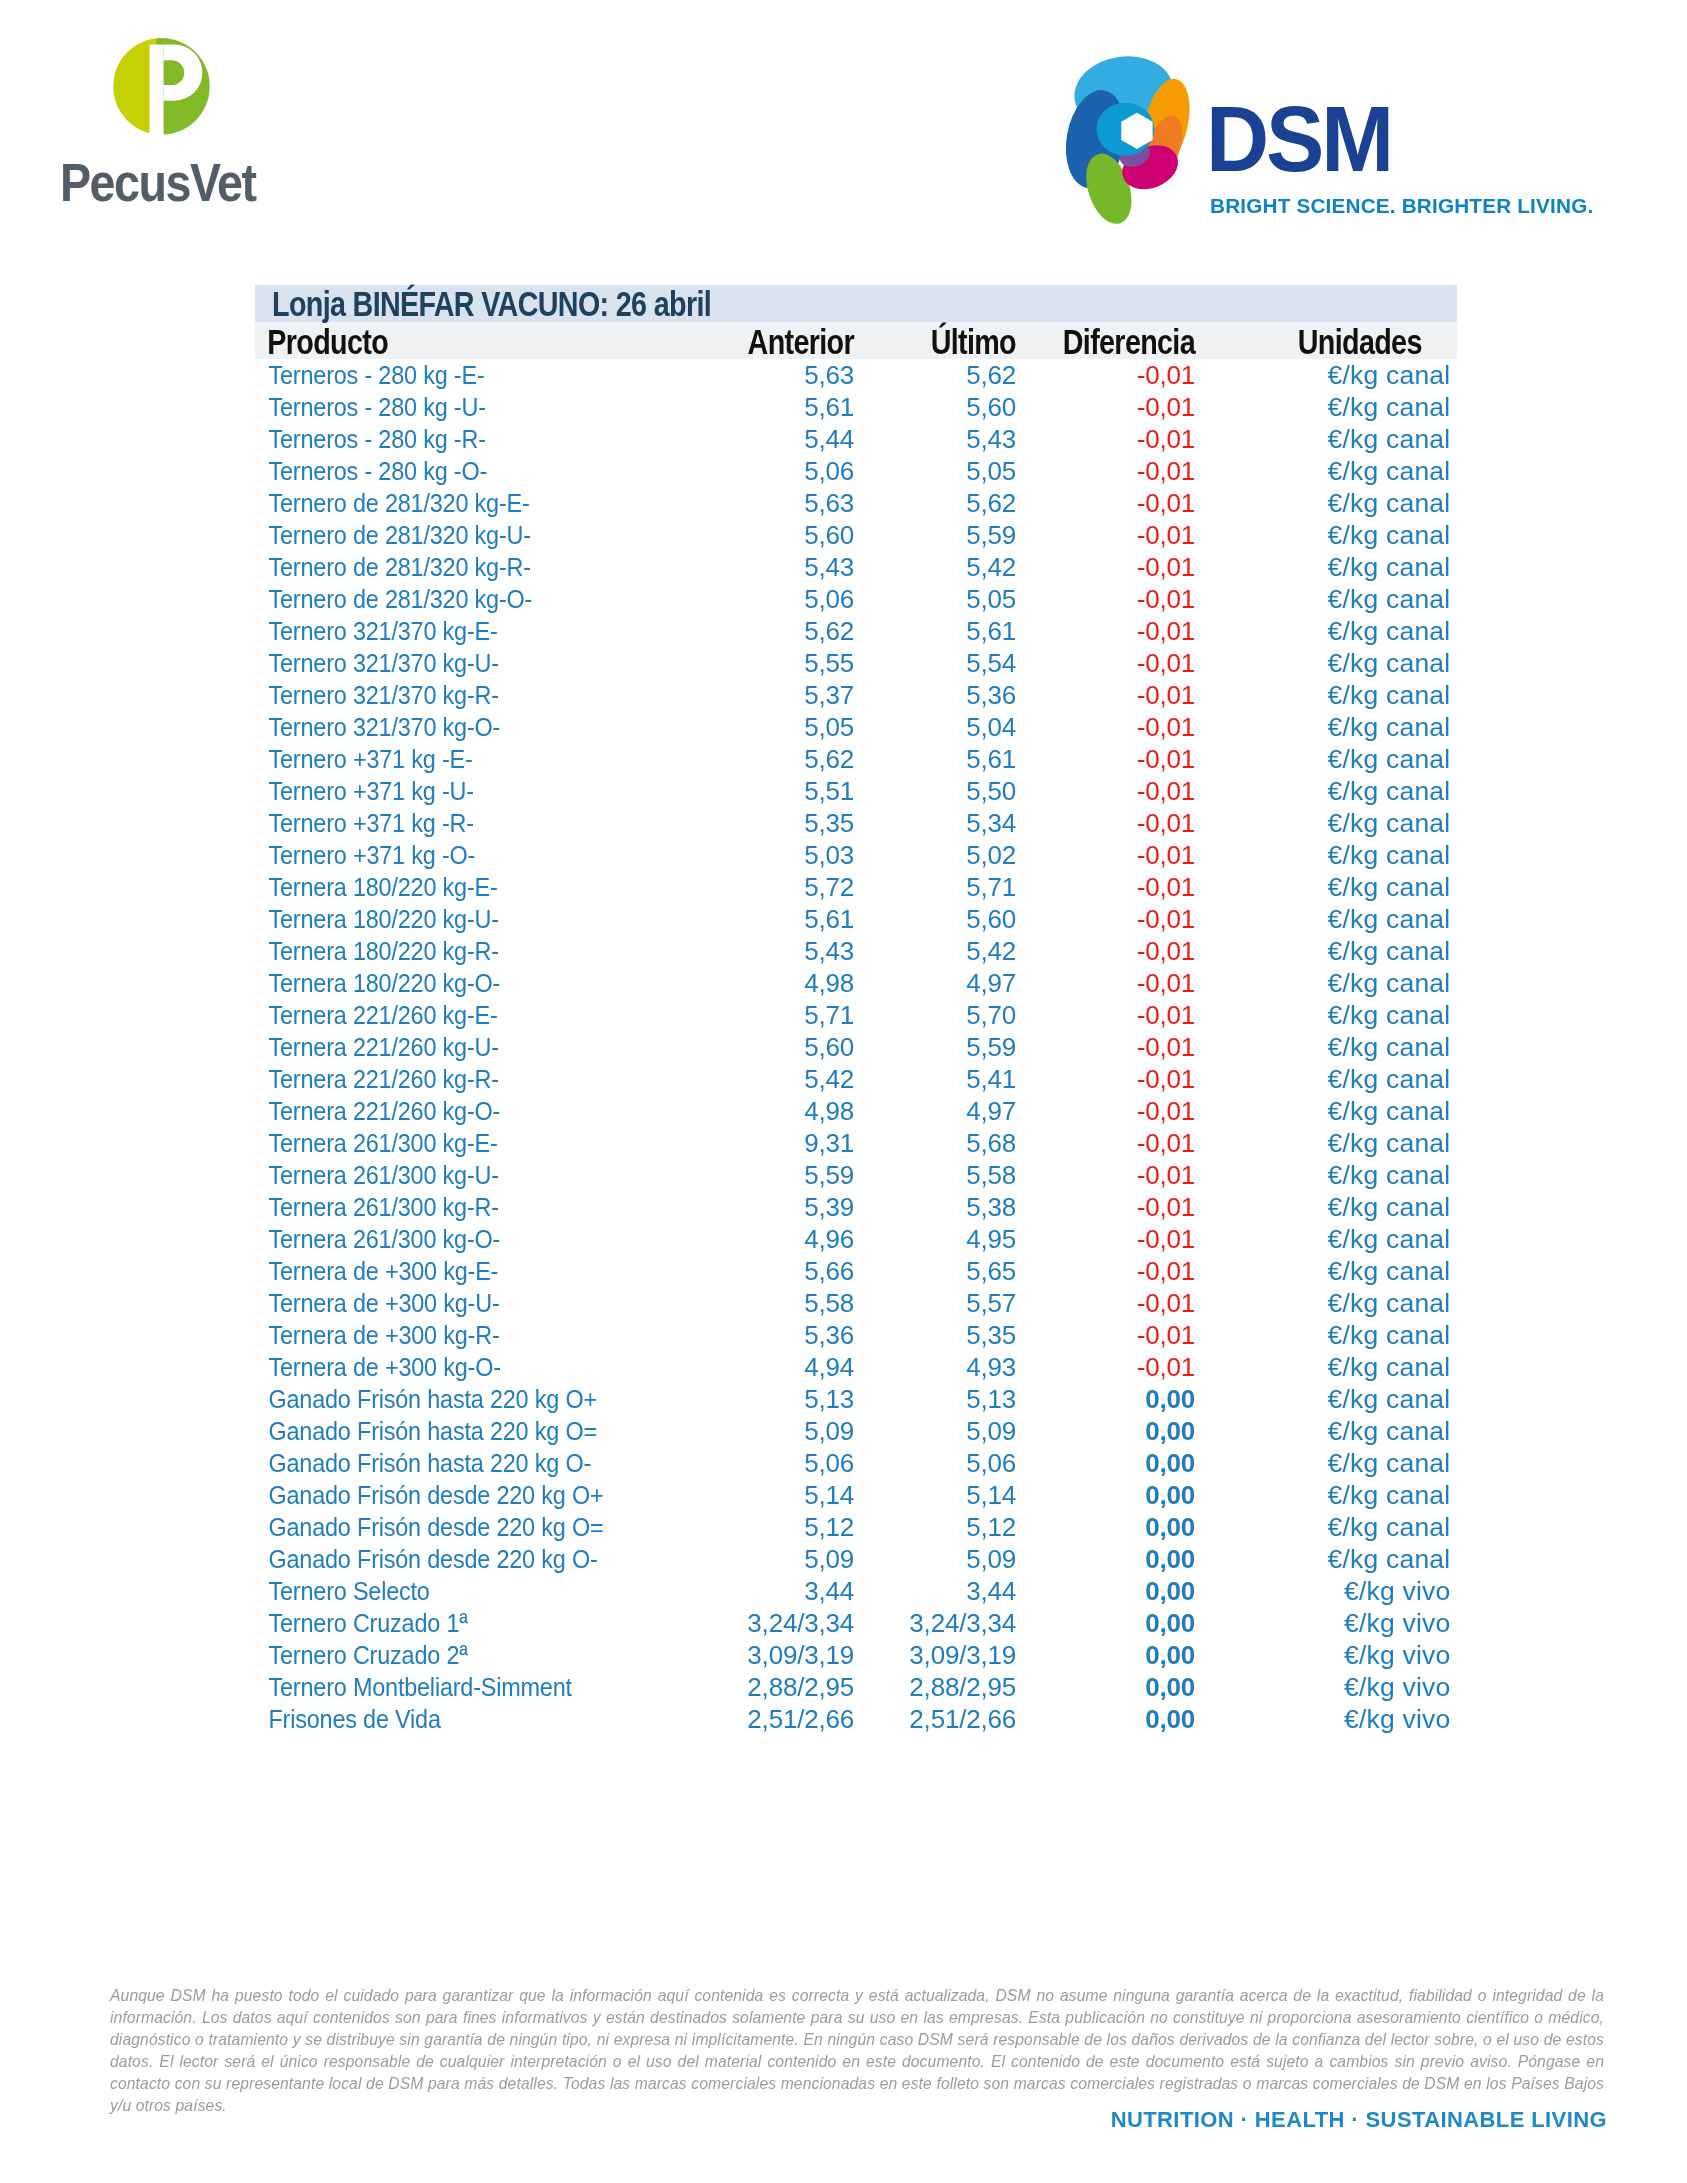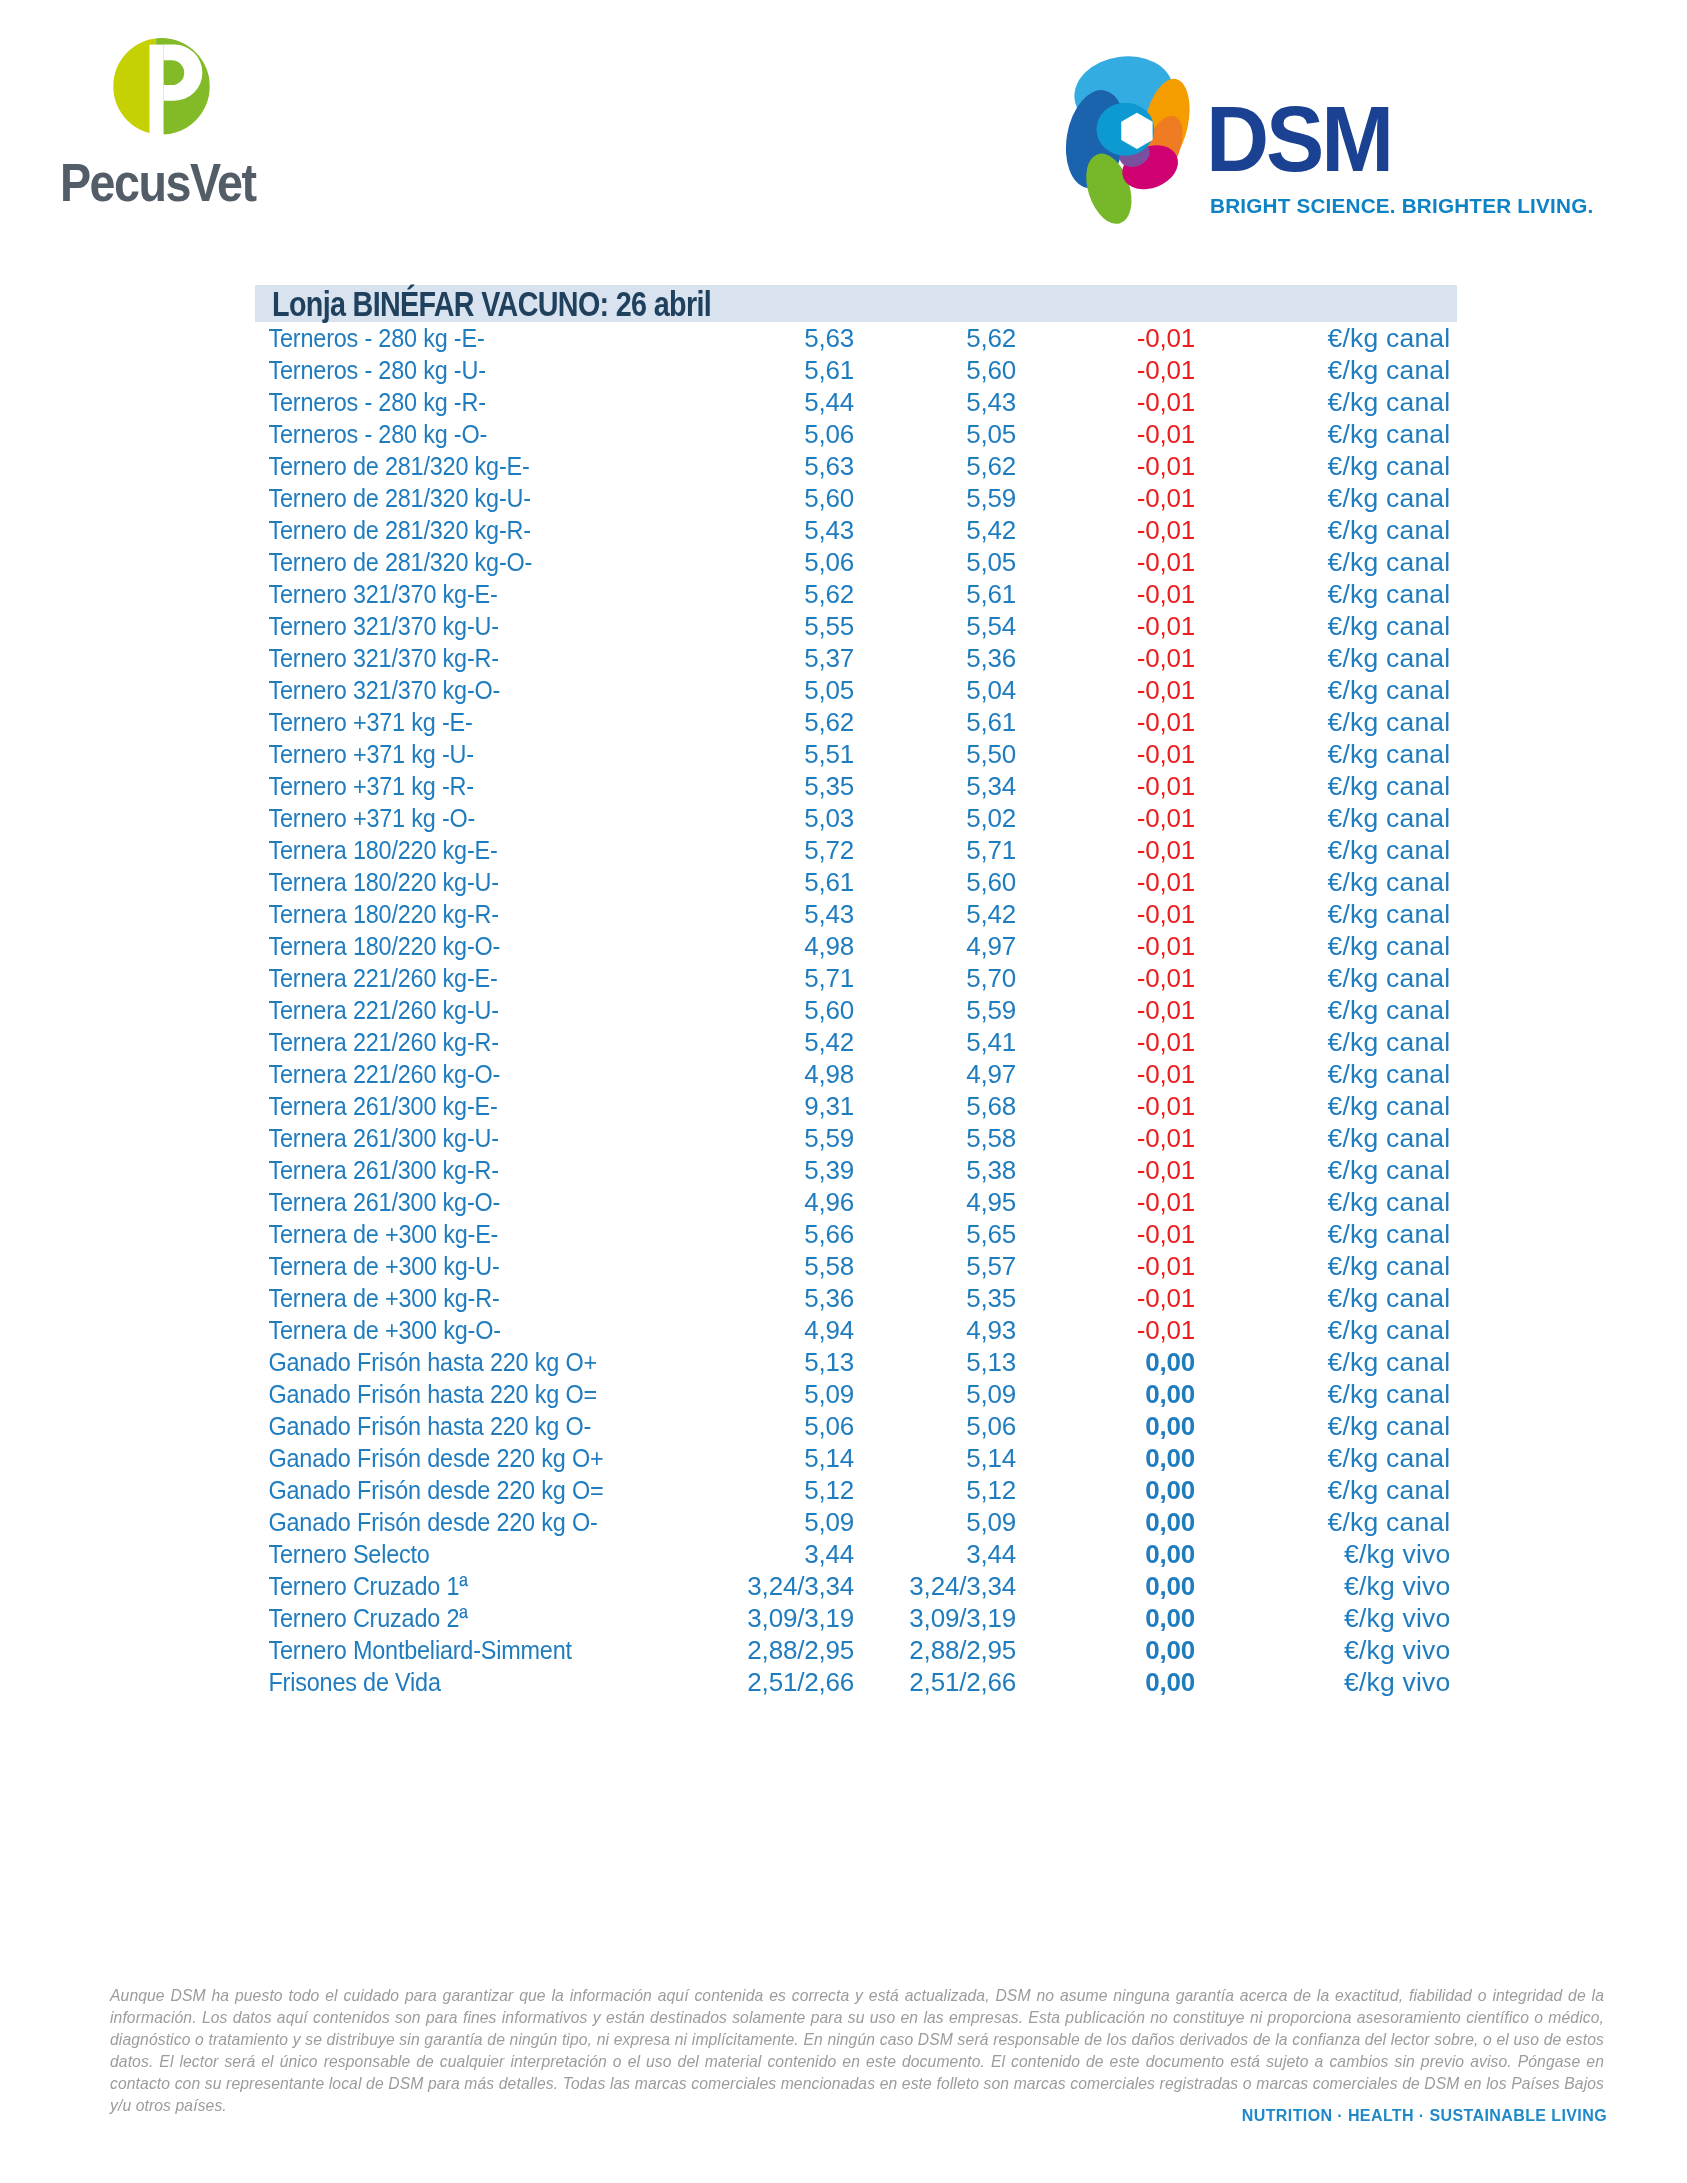--- a/index.html
+++ b/index.html
@@ -60,21 +60,21 @@
   .data-row .diff.pos{color:var(--table-blue);font-weight:bold;}
 
   
   .disclaimer{
     position:absolute;left:110px;top:1985px;width:1494px;
     font-size:15.7px;font-style:italic;color:var(--footer-gray);
     line-height:22px;text-align:justify;letter-spacing:0.1px;
   }
   .footer-tagline{
     position:absolute;right:80px;top:2107px;
-    font-size:16px;font-weight:700;color:var(--tagline-blue);
+    font-size:22px;font-weight:700;color:var(--tagline-blue);
     letter-spacing:0.4px;white-space:nowrap;
   }
 </style>
 </head>
 <body>
 
 <div class="page">
 
   <svg class="pecus-logo" viewBox="0 0 117 155" xmlns="http://www.w3.org/2000/svg">
     <defs>
@@ -102,20 +102,27 @@
     <ellipse cx="74" cy="96" rx="35" ry="32" fill="#0d9ad2"></ellipse>
     <polygon points="88,76 107,87 107,109 88,120 69,109 69,87" fill="#ffffff"></polygon>
   </svg>
   <div class="dsm-wordmark">DSM</div>
   <div class="dsm-tagline">BRIGHT SCIENCE. BRIGHTER LIVING.</div>
 
   <div class="lonja-table">
     <div class="table-title-bar">
       <span>Lonja BINÉFAR VACUNO: 26 abril</span>
     </div>
+    <div class="col-row table-header">
+      <div class="cell left">Producto</div>
+      <div class="cell right">Anterior</div>
+      <div class="cell right">Último</div>
+      <div class="cell right">Diferencia</div>
+      <div class="cell right units-head">Unidades</div>
+    </div>
     <div>
     <div class="col-row data-row">
       <div class="cell left product">Terneros - 280 kg -E-</div>
       <div class="cell right">5,63</div>
       <div class="cell right">5,62</div>
       <div class="cell right diff neg">-0,01</div>
       <div class="cell right units">€/kg canal</div>
     </div>
 
     <div class="col-row data-row">

